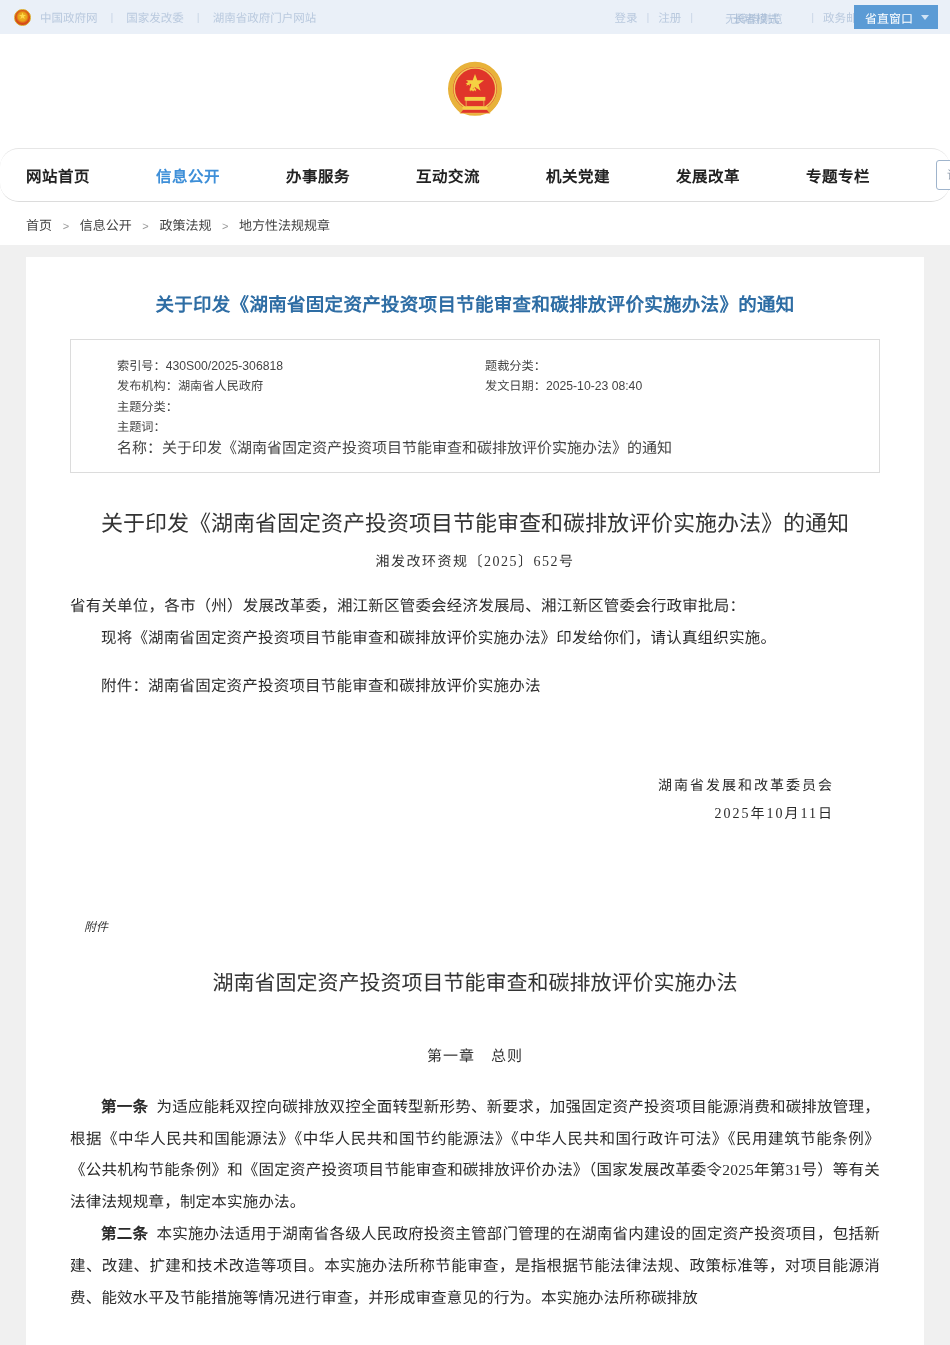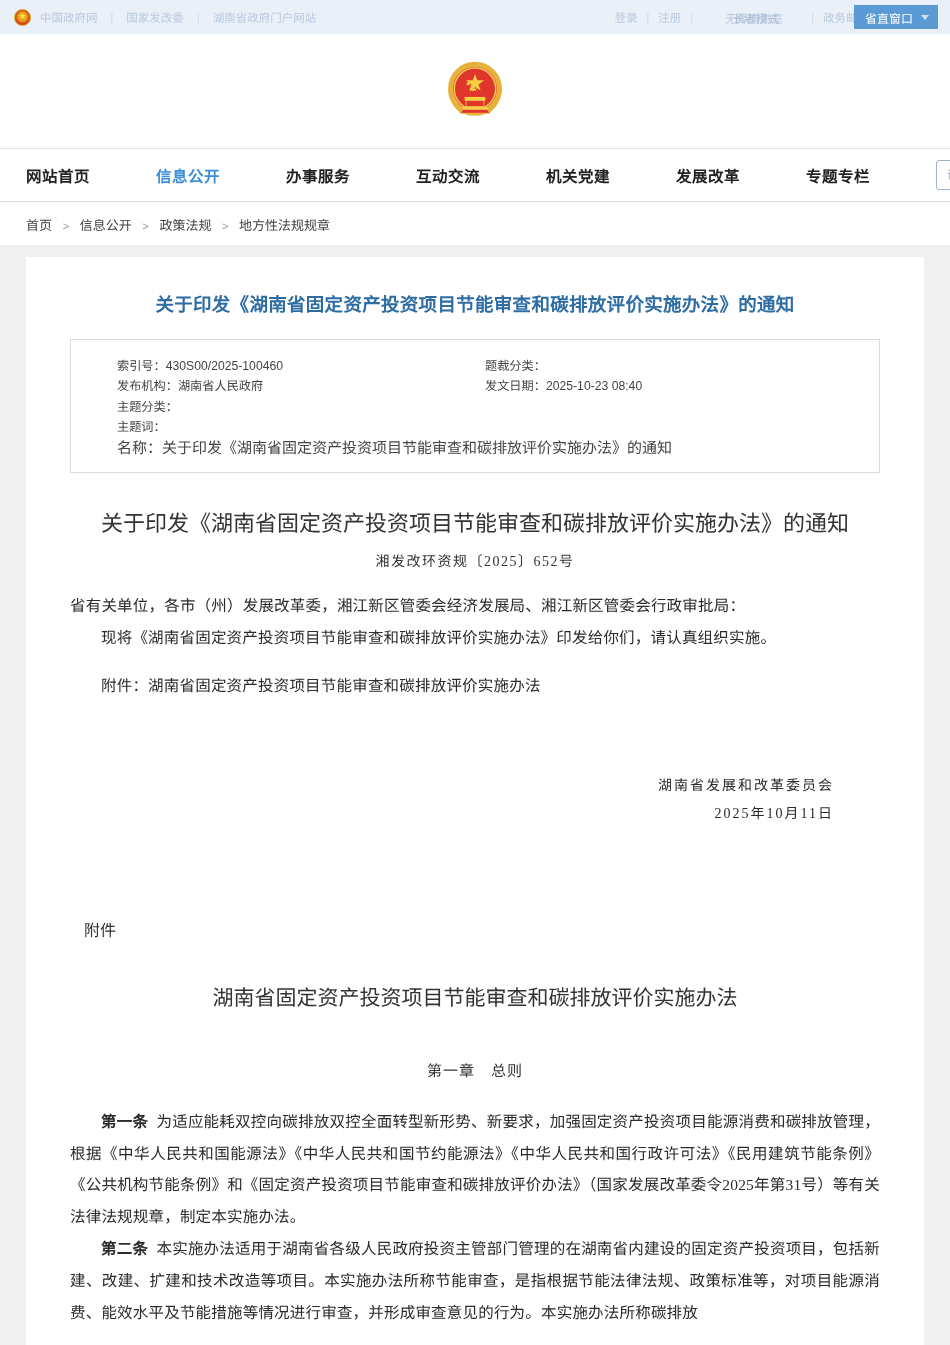--- a/index.html
+++ b/index.html
@@ -135,20 +135,21 @@
   
   .nav {
     height: 54px;
     border-top: 1px solid #e6e6e6;
     border-bottom: 1px solid #dcdcdc;
     display: flex;
     align-items: center;
     padding: 0 12px 0 26px;
     position: relative;
     background: #fff;
+    border-radius: 19px;
   }
   .nav-items {
     display: flex;
     align-items: center;
     flex: 1;
   }
   .nav-item {
     font-size: 15.5px;
     font-weight: bold;
     color: #222;
@@ -275,31 +276,32 @@
   .gd-spacer-lg { height: 70px; }
   .gd-sign {
     text-align: right;
     font-size: 14px;
     line-height: 2.05;
     letter-spacing: 2px;
     padding-right: 46px;
   }
 
   .att-label {
-    font-size: 16px;
+    font-size: 12px;
     font-family: "Liberation Sans", sans-serif;
     color: #333;
     padding-left: 14px;
+    font-style: italic;
   }
   .att-title {
     text-align: center;
     font-size: 21px;
     font-family: "Liberation Sans", sans-serif;
     color: #333;
-    margin-top: 40px;
+    margin-top: 32px;
   }
   .chapter {
     text-align: center;
     font-size: 15px;
     font-family: "Liberation Sans", sans-serif;
     color: #333;
     margin-top: 48px;
     margin-bottom: 26px;
     letter-spacing: 1px;
   }
@@ -388,21 +390,21 @@
 
   <div class="shell">
     <div class="card">
 
       <div class="doc-title">关于印发《湖南省固定资产投资项目节能审查和碳排放评价实施办法》的通知</div>
 
       <div class="meta">
         <div class="meta-grid">
           <div class="meta-col">
             <div class="meta-row">
-              <span class="meta-label">索引号：</span><span class="meta-value">430S00/2025-100460</span>
+              <span class="meta-label">索引号：</span><span class="meta-value">430S00/2025-306818</span>
             </div>
             <div class="meta-row">
               <span class="meta-label">发布机构：</span><span class="meta-value">湖南省人民政府</span>
             </div>
             <div class="meta-row">
               <span class="meta-label">主题分类：</span><span class="meta-value"></span>
             </div>
             <div class="meta-row">
               <span class="meta-label">主题词：</span><span class="meta-value"></span>
             </div>

